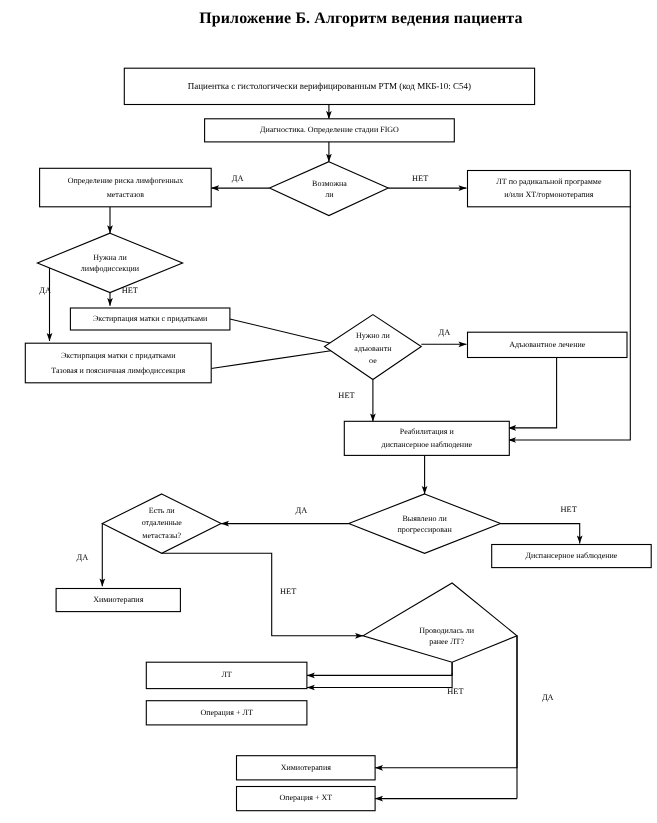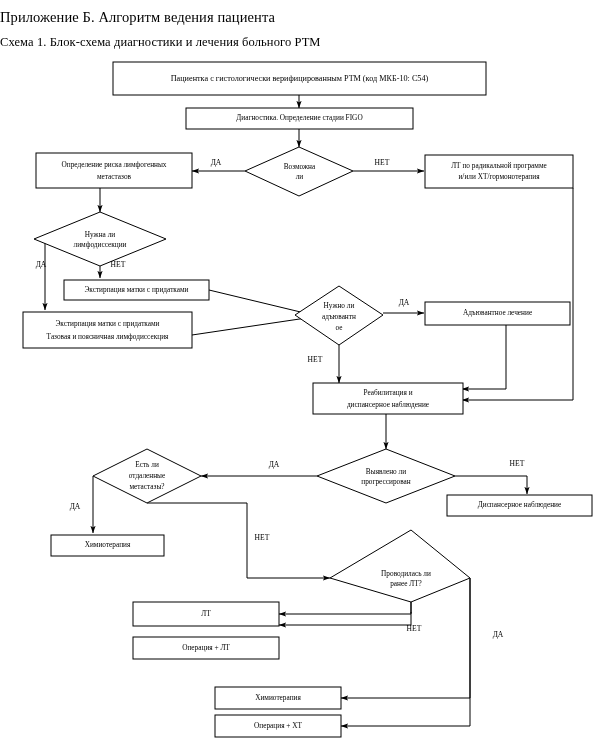--- a/index.html
+++ b/index.html
@@ -17,22 +17,22 @@
   }
   #page {
     position: relative;
     width: 597px;
     height: 748px;
   }
   .title {
     position: absolute;
     left: 0;
     width: 475px;
-    text-align: left;
-    font-weight: normal;
+    text-align: right;
+    font-weight: bold;
     color: #000;
   }
   #doc-title {
     top: 9px;
     font-size: 14.5px;
     letter-spacing: 0.1px;
   }
   #scheme-title {
     top: 35px;
     font-size: 12.5px;
@@ -66,21 +66,20 @@
   .diatext { font-size: 7.3px; }
   .lbl { font-size: 7.6px; }
 </style>
 </head>
 <body>
 
 <div id="page">
 
   <div class="title" id="doc-title">Приложение Б. Алгоритм ведения пациента</div>
 
-  <div class="title" id="scheme-title">Схема 1. Блок-схема диагностики и лечения больного РТМ</div>
 
   <svg id="flow" viewBox="0 0 597 748">
     <defs>
       <marker id="arw" markerWidth="8" markerHeight="8" refX="7.2" refY="3" orient="auto" markerUnits="userSpaceOnUse">
         <path d="M0,0.4 L7.4,3 L0,5.6 L1.6,3 Z" fill="#000"></path>
       </marker>
       <clipPath id="clip-adj">
           <rect x="295" y="292" width="110" height="41"></rect>
         </clipPath>
       <clipPath id="clip-dist">

